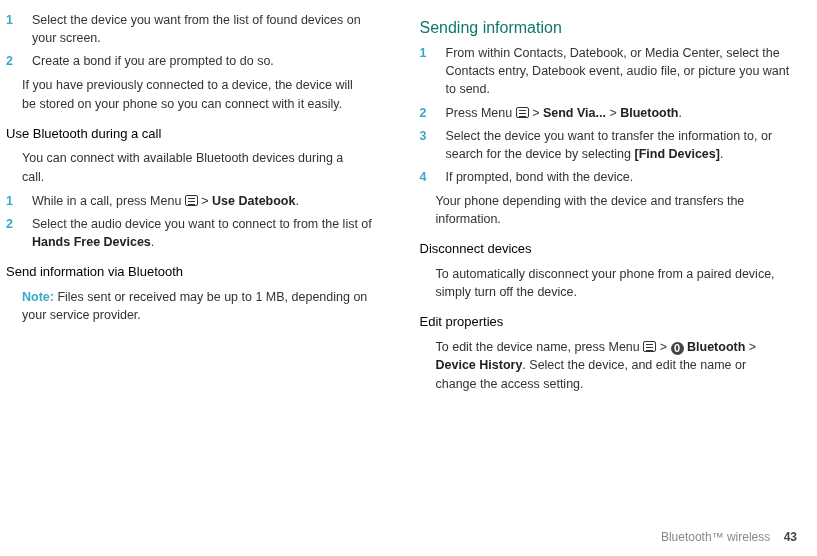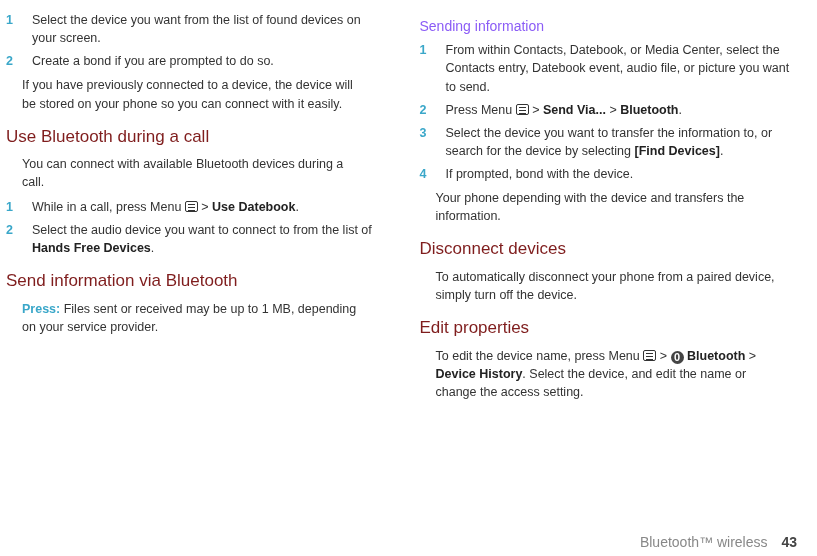--- a/index.html
+++ b/index.html
@@ -23,28 +23,28 @@
   p { margin: 6px 16px; }
   .num-para { display: flex; margin: 5px 0; }
   .num {
     color: #3aa7c9;
     font-weight: bold;
     width: 18px;
     flex-shrink: 0;
   }
   .num-text { flex: 1; margin-left: 8px; }
   .h2 {
-    color: #7f1d1d;
-    font-size: 17px;
+    color: #000000;
+    font-size: 13px;
     font-weight: normal;
     margin: 12px 0 6px;
   }
   .h3 {
-    color: #8b5cf6;
-    font-size: 14px;
+    color: #0f766e;
+    font-size: 16px;
     font-weight: normal;
     margin: 10px 0 4px;
   }
   b { font-weight: bold; color: #222; }
   .note-label { color: #3aa7c9; font-weight: bold; }
   .menu-icon {
     display: inline-block;
     width: 13px; height: 11px;
     border: 1px solid #333;
     border-radius: 2px;
@@ -68,23 +68,23 @@
     line-height: 13px;
     text-align: center;
     border-radius: 50%;
     background: #444;
     color: #fff;
     position: relative;
     top: 1px;
   }
   .footer {
     position: absolute;
-    bottom: 4px;
+    bottom: 10px;
     right: 20px;
-    font-size: 14px;
+    font-size: 12px;
     color: #888;
   }
   .footer .pnum { font-weight: bold; color: #444; margin-left: 10px; }
 </style>
 </head>
 <body>
 
 <div class="page-wrap">
 
   <div class="col">
@@ -115,21 +115,21 @@
       <span class="num-text">
         <span>Select the audio device you want to connect to from the list of </span><b>Hands Free Devices</b>.
       </span>
     </div>
 
 
     <div class="h2">Send information via Bluetooth</div>
 
 
     <p>
-      <span class="note-label">Press:</span><span> Files sent or received may be up to 1 MB, depending on your service provider.</span>
+      <span class="note-label">Note:</span><span> Files sent or received may be up to 1 MB, depending on your service provider.</span>
     </p>
 
   </div>
 
   <div class="col">
 
     <div class="h3">Sending information</div>
 
     <div class="num-para">
       <span class="num">1</span>

